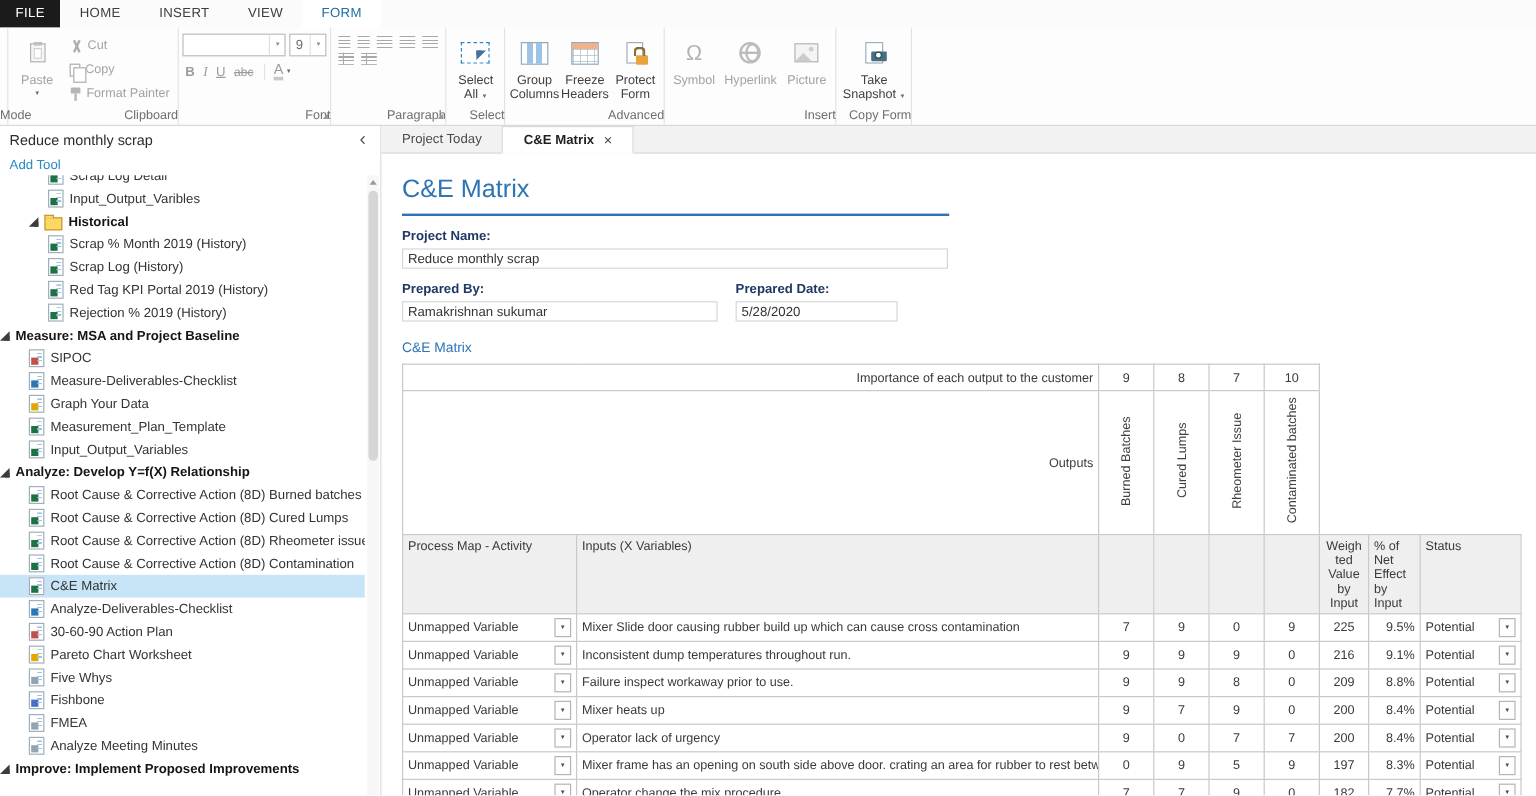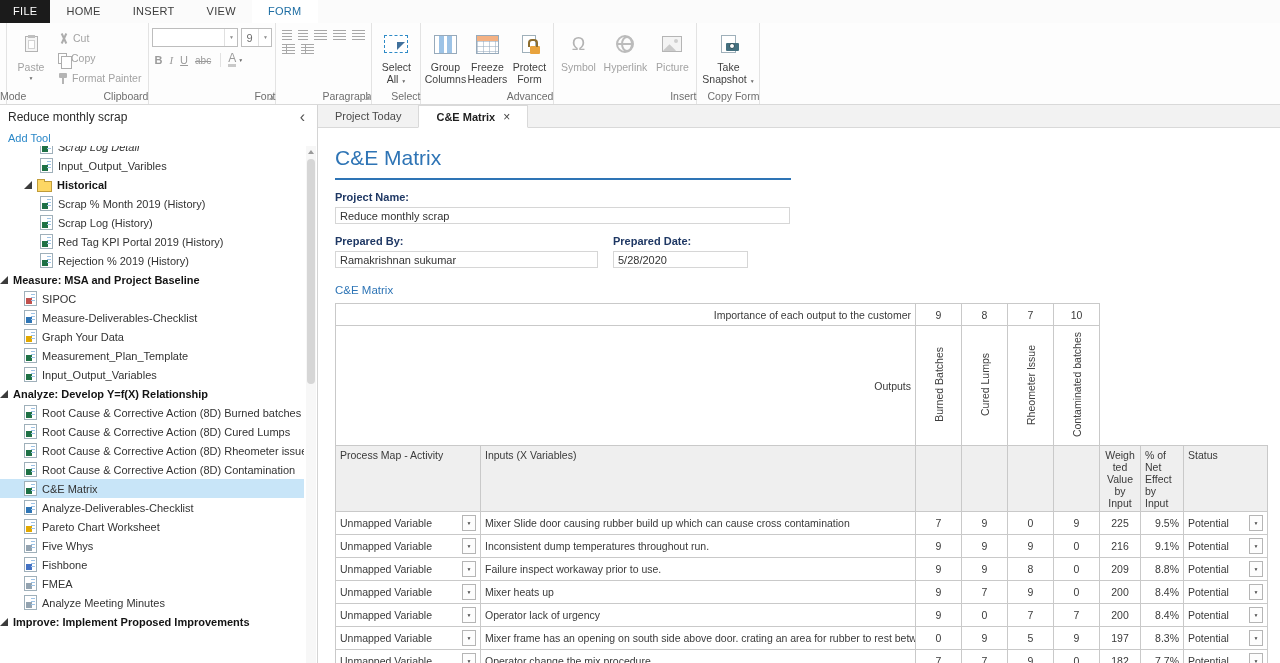--- a/index.html
+++ b/index.html
@@ -321,21 +321,21 @@
       <div class="sb-header">
         <span>Reduce monthly scrap</span>
         <span class="sb-collapse">‹</span>
       </div>
       <div class="sb-addtool">Add Tool</div>
       <div class="sb-tree">
         <div class="sb-scroll">
           <div class="sb-up"></div>
           <div class="sb-thumb"></div>
         </div>
-      <div class="tree-item lvl2" style="margin-top: -9px; font-style: italic;">
+      <div class="tree-item lvl2" style="margin-top: -9px;">
 
           <span class="tree-icon ic-green"></span>
           <span class="tree-label">Scrap Log Detail</span>
         </div>
           <div class="tree-item lvl2">
 
           <span class="tree-icon ic-green"></span>
           <span class="tree-label">Input_Output_Varibles</span>
         </div>
           <div class="tree-item lvl1 bold">
@@ -420,20 +420,25 @@
         </div>
           <div class="tree-item lvl1 selected">
 
           <span class="tree-icon ic-green"></span>
           <span class="tree-label">C&amp;E Matrix</span>
         </div>
           <div class="tree-item lvl1">
 
           <span class="tree-icon ic-blue"></span>
           <span class="tree-label">Analyze-Deliverables-Checklist</span>
+        </div>
+          <div class="tree-item lvl1">
+
+          <span class="tree-icon ic-orange"></span>
+          <span class="tree-label">30-60-90 Action Plan</span>
         </div>
           <div class="tree-item lvl1">
 
           <span class="tree-icon ic-yellow"></span>
           <span class="tree-label">Pareto Chart Worksheet</span>
         </div>
           <div class="tree-item lvl1">
 
           <span class="tree-icon ic-plain"></span>
           <span class="tree-label">Five Whys</span>

